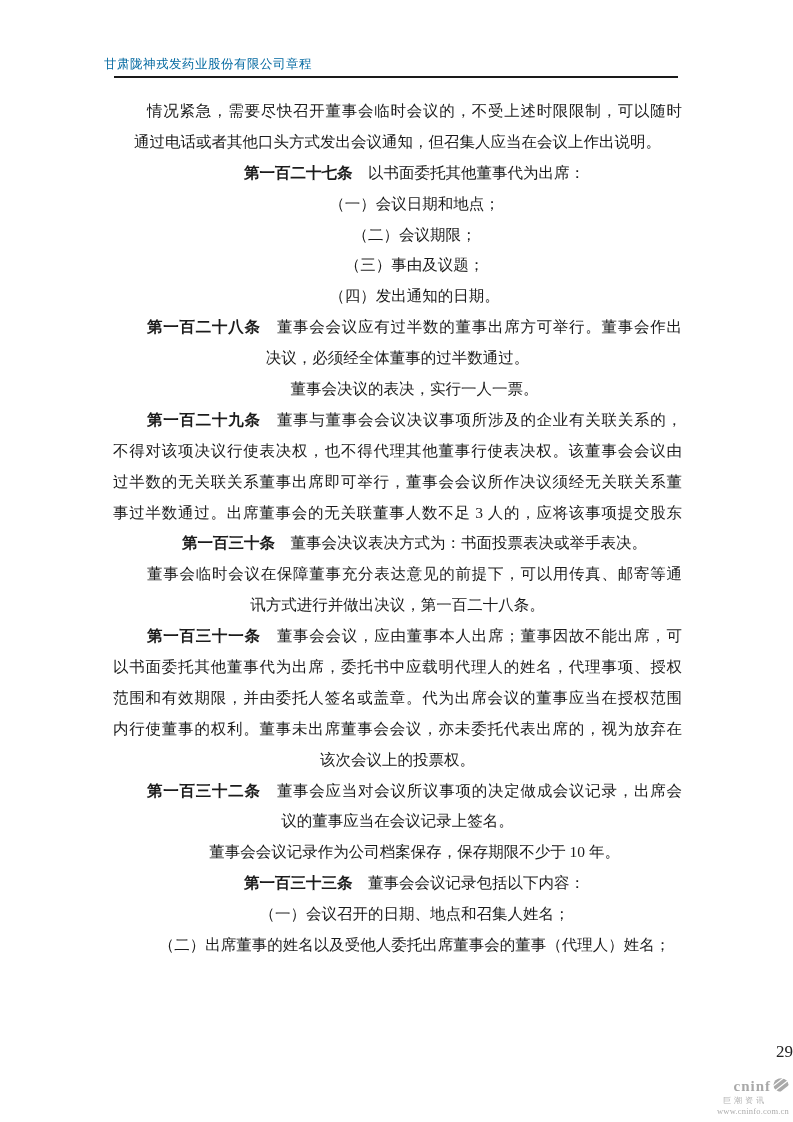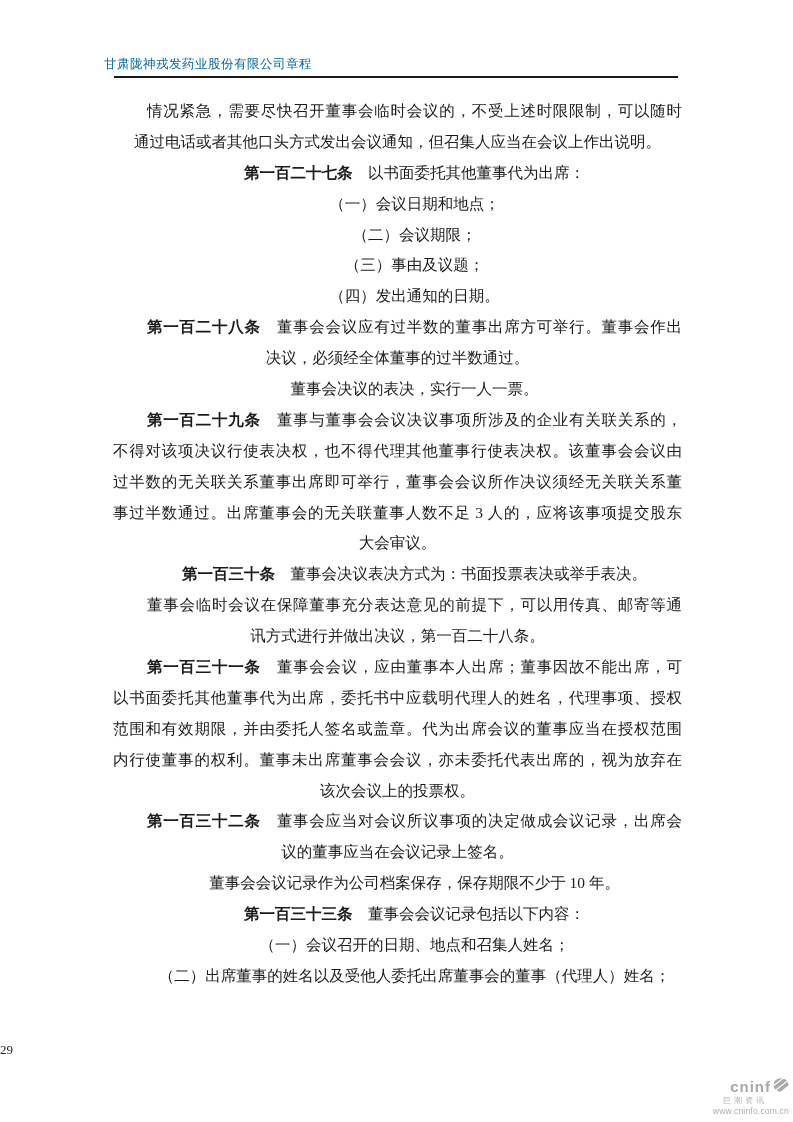--- a/index.html
+++ b/index.html
@@ -49,30 +49,30 @@
     text-align-last: justify;
     text-justify: inter-character;
   }
   .line b { font-weight: bold; }
   
   .page-num {
     position: absolute;
     left: 0;
     top: 1042px;
     width: 793px;
-    text-align: left;
-    font-size: 13px;
+    text-align: right;
+    font-size: 17px;
     color: #222222;
   }
   .logo {
     position: absolute;
     top: 1078px;
     right: 4px;
     text-align: right;
-    font-family: Liberation Sans, sans-serif;
+    font-family: Liberation Serif, serif;
     color: #ababab;
     line-height: 1;
   }
   .logo-brand-row {
     display: flex;
     align-items: center;
     justify-content: flex-end;
     gap: 2px;
   }
   .logo-brand {
@@ -111,21 +111,20 @@
       <div class="line indent"><span>（二）会议期限；</span></div>
       <div class="line indent"><span>（三）事由及议题；</span></div>
       <div class="line indent"><span>（四）发出通知的日期。</span></div>
       <div class="line indent fill"><b>第一百二十八条</b><span>　董事会会议应有过半数的董事出席方可举行。董事会作出</span></div>
       <div class="line"><span>决议，必须经全体董事的过半数通过。</span></div>
       <div class="line indent"><span>董事会决议的表决，实行一人一票。</span></div>
       <div class="line indent fill"><b>第一百二十九条</b><span>　董事与董事会会议决议事项所涉及的企业有关联关系的，</span></div>
       <div class="line fill"><span>不得对该项决议行使表决权，也不得代理其他董事行使表决权。该董事会会议由</span></div>
       <div class="line fill"><span>过半数的无关联关系董事出席即可举行，董事会会议所作决议须经无关联关系董</span></div>
       <div class="line fill"><span>事过半数通过。出席董事会的无关联董事人数不足 3 人的，应将该事项提交股东</span></div>
-      <div class="line"><span>大会审议。</span></div>
       <div class="line indent"><b>第一百三十条</b><span>　董事会决议表决方式为：书面投票表决或举手表决。</span></div>
       <div class="line indent fill"><span>董事会临时会议在保障董事充分表达意见的前提下，可以用传真、邮寄等通</span></div>
       <div class="line"><span>讯方式进行并做出决议，第一百二十八条。</span></div>
       <div class="line indent fill"><b>第一百三十一条</b><span>　董事会会议，应由董事本人出席；董事因故不能出席，可</span></div>
       <div class="line fill"><span>以书面委托其他董事代为出席，委托书中应载明代理人的姓名，代理事项、授权</span></div>
       <div class="line fill"><span>范围和有效期限，并由委托人签名或盖章。代为出席会议的董事应当在授权范围</span></div>
       <div class="line fill"><span>内行使董事的权利。董事未出席董事会会议，亦未委托代表出席的，视为放弃在</span></div>
       <div class="line"><span>该次会议上的投票权。</span></div>
       <div class="line indent fill"><b>第一百三十二条</b><span>　董事会应当对会议所议事项的决定做成会议记录，出席会</span></div>
       <div class="line"><span>议的董事应当在会议记录上签名。</span></div>

